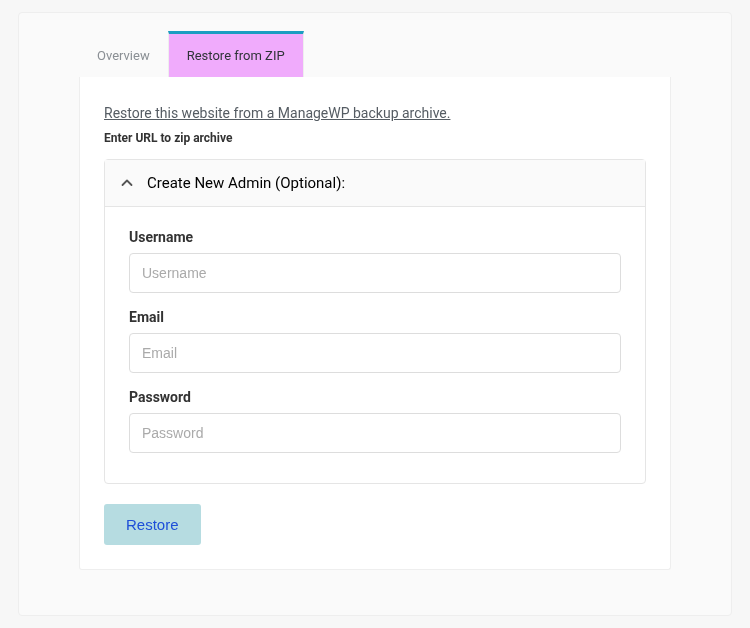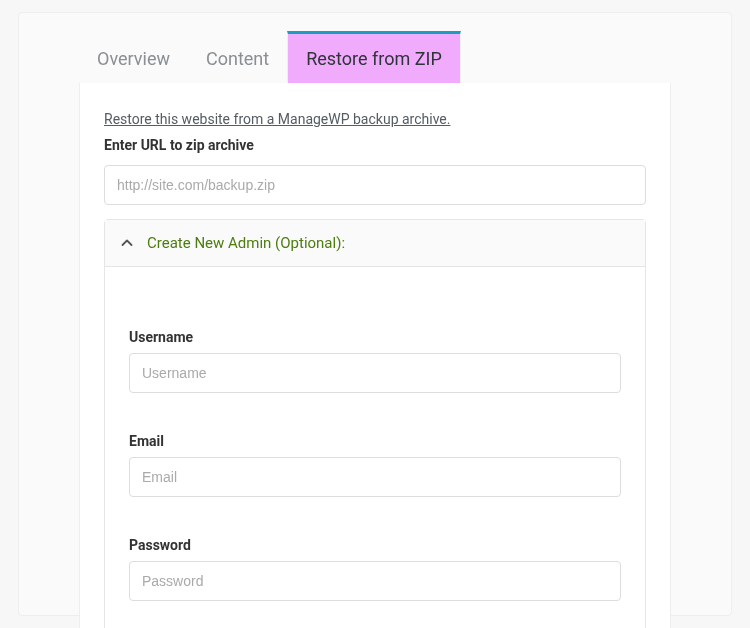--- a/index.html
+++ b/index.html
@@ -18,21 +18,21 @@
       padding: 18px 60px 30px 60px;
       position: relative;
     }
     .tabs {
       display: flex;
       gap: 0;
       margin-bottom: 0;
     }
     .tab {
       padding: 14px 18px;
-      font-size: 18px;
+      font-size: 13px;
       color: #8a8f94;
       cursor: pointer;
       border-top: 3px solid transparent;
     }
     .tab.active {
       color: #2f3438;
       background: #f0abfc;
       border-top: 3px solid #1b9dc1;
       border-left: 1px solid #eee;
       border-right: 1px solid #eee;
@@ -45,23 +45,23 @@
       border-radius: 0 0 3px 3px;
     }
     .description {
       color: #555c63;
       font-size: 14px;
       margin-bottom: 10px;
       text-decoration: underline;
     }
     .field-label {
       font-weight: 700;
-      font-size: 14px;
+      font-size: 12px;
       color: #333;
-      margin-bottom: 12px;
+      margin-bottom: 1px;
     }
     .text-input {
       width: 100%;
       padding: 11px 12px;
       font-size: 14px;
       border: 1px solid #ddd;
       border-radius: 4px;
       color: #333;
       background: #fff;
     }
@@ -75,67 +75,65 @@
       display: flex;
       align-items: center;
       gap: 14px;
       padding: 14px 16px;
       background: #fafafa;
       border-bottom: 1px solid #e5e5e5;
       cursor: pointer;
     }
     .collapsible-header .title {
       font-size: 15px;
-      color: #4d7c0f;
+      color: #000000;
     }
     .chevron {
       width: 12px;
       height: 12px;
       display: inline-flex;
       align-items: center;
       justify-content: center;
       color: #555;
     }
     .collapsible-body {
       padding: 22px 24px 30px 24px;
     }
-    .form-row { margin-bottom: 16px; margin-top: 40px; }
+    .form-row { margin-bottom: 16px; }
     .form-row:last-child { margin-bottom: 0; }
     .inner-label {
       font-weight: 700;
       font-size: 14px;
       color: #333;
       margin-bottom: 8px;
       display: block;
     }
     .restore-btn {
       margin-top: 20px;
       background: #b6dce1;
-      color: #b91c1c;
+      color: #1d4ed8;
       border: none;
       border-radius: 3px;
       padding: 12px 22px;
       font-size: 15px;
       cursor: pointer;
     }
   </style>
 </head>
 <body>
 
 <div class="panel">
   <div class="tabs">
     <div class="tab">Overview</div>
-    <div class="tab">Content</div>
     <div class="tab active">Restore from ZIP</div>
   </div>
 
   <div class="content">
     <p class="description">Restore this website from a ManageWP backup archive.</p>
     <p class="field-label">Enter URL to zip archive</p>
-    <input type="text" class="text-input" placeholder="http://site.com/backup.zip" style="">
 
     <div class="collapsible">
       <div class="collapsible-header">
         <span class="chevron">
           <svg viewBox="0 0 12 12" width="12" height="12">
               <path d="M1.5 8 L6 3.5 L10.5 8" stroke="#555" stroke-width="1.8" fill="none" stroke-linecap="round" stroke-linejoin="round"></path>
             </svg>
         </span>
         <span class="title">Create New Admin (Optional):</span>
       </div>

